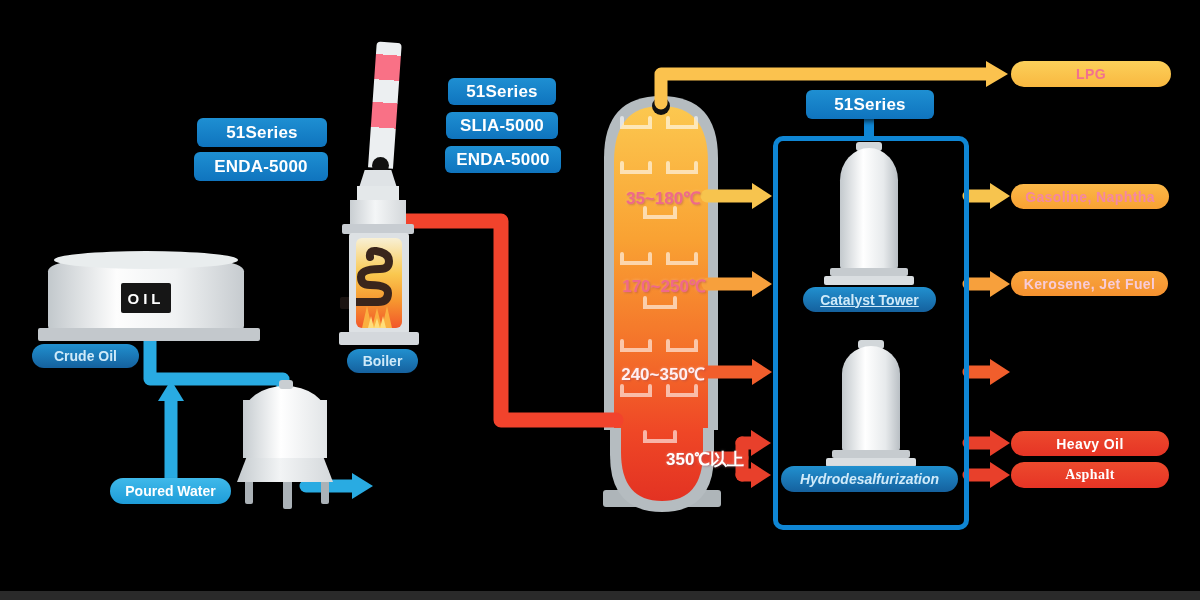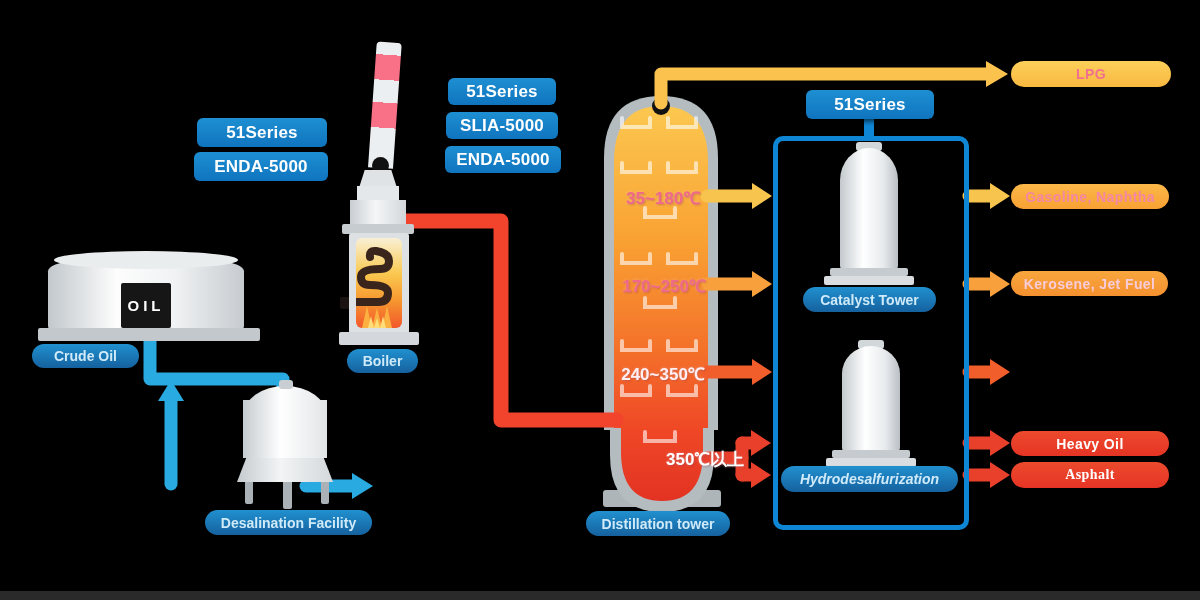--- a/index.html
+++ b/index.html
@@ -19,21 +19,21 @@
   .pill.light{background:linear-gradient(180deg,#3FB9EA,#1E9CD8);color:#fff;}
   .product{position:absolute;z-index:4;display:flex;align-items:center;justify-content:center;
         font-weight:bold;font-size:14px;border-radius:14px;letter-spacing:.4px;}
   .zone{position:absolute;z-index:3;font-weight:bold;font-size:17px;text-align:center;
         text-shadow:0 0 3px rgba(255,255,255,.35),1px 1px 2px rgba(120,0,30,.35);}
   
   .tank-body{left:48px;top:254px;width:196px;height:78px;
      background:linear-gradient(90deg,#C2C8CC,#FDFDFD 35%,#F0F2F3 65%,#C6CBCF);
      border-radius:50% 50% 6px 6px / 22% 22% 8% 8%;}
   .tank-top{left:54px;top:251px;width:184px;height:18px;background:#E9EDEE;border-radius:50%;}
-  .oil-plate{left:121px;top:283px;width:50px;height:45px;background:#161616;color:#fff;
+  .oil-plate{left:121px;top:283px;width:50px;height:30px;background:#161616;color:#fff;
      display:flex;align-items:center;justify-content:center;font-weight:bold;font-size:15px;
      letter-spacing:4px;border-radius:2px;}
   .tank-base{left:38px;top:328px;width:222px;height:13px;background:#C3C8CC;border-radius:2px;}
   
   .chimney{left:368px;top:42px;width:25px;height:126px;transform:rotate(4deg);
      transform-origin:50% 100%;border-radius:4px 4px 0 0;
      background:linear-gradient(180deg,#ECEFF1 0 10%,#F97186 10% 30%,#ECEFF1 30% 48%,#F97186 48% 68%,#ECEFF1 68% 100%);}
   .joint-dot{width:17px;height:17px;border-radius:50%;background:#111;}
   .neck{left:359px;top:170px;width:38px;height:18px;background:#DFE3E6;
      clip-path:polygon(15% 0,85% 0,100% 100%,0 100%);}
@@ -190,24 +190,23 @@
   <div class="eq cyl-base2" style="left:826px;top:458px;width:90px;height:9px;"></div>
 
   <div class="lbl" style="left:197px;top:118px;width:130px;height:29px;">51Series</div>
   <div class="lbl" style="left:194px;top:152px;width:134px;height:29px;">ENDA-5000</div>
   <div class="lbl" style="left:448px;top:78px;width:108px;height:27px;">51Series</div>
   <div class="lbl" style="left:446px;top:112px;width:112px;height:27px;">SLIA-5000</div>
   <div class="lbl" style="left:445px;top:146px;width:116px;height:27px;">ENDA-5000</div>
   <div class="lbl" style="left:806px;top:90px;width:128px;height:29px;">51Series</div>
 
   <div class="pill dark" style="left:32px;top:344px;width:107px;height:24px;">Crude Oil</div>
-  <div class="pill dark" style="left:205px;top:510px;width:167px;height:25px;">Desalination Facility</div>
+  <div class="pill light" style="left:110px;top:478px;width:121px;height:26px;">Poured Water</div>
   <div class="pill dark" style="left:347px;top:349px;width:71px;height:24px;">Boiler</div>
-  <div class="pill dark" style="left:586px;top:511px;width:144px;height:25px;">Distillation tower</div>
-  <div class="pill dark" style="left:803px;top:287px;width:133px;height:25px;">Catalyst Tower</div>
+  <div class="pill dark" style="left:803px;top:287px;width:133px;height:25px;text-decoration:underline;">Catalyst Tower</div>
   <div class="pill dark" style="left:781px;top:466px;width:177px;height:26px;font-style:italic;">Hydrodesalfurization</div>
 
   <div class="zone" style="left: 610px; top: 186px; width: 106px; color: rgb(240, 104, 138);">35~180℃</div>
   <div class="zone" style="left: 608px; top: 274px; width: 112px; color: rgb(240, 104, 138);">170~250℃</div>
   <div class="zone" style="left: 606px; top: 362px; width: 114px; color: rgb(255, 239, 242);">240~350℃</div>
   <div class="zone" style="left: 610px; top: 448px; width: 112px; color: rgb(255, 255, 255); padding-left: 39px;">350℃以上</div>
 
   <div class="product" style="left: 1011px; top: 184px; width: 158px; height: 25px; background: linear-gradient(rgb(251, 184, 72), rgb(248, 161, 51)); color: rgb(244, 135, 163);">Gasoline, Naphtha</div>
   <div class="product" style="left: 1011px; top: 61px; width: 160px; height: 26px; background: linear-gradient(rgb(252, 208, 90), rgb(249, 184, 64)); color: rgb(242, 112, 143);">LPG</div>
   <div class="product" style="left: 1011px; top: 271px; width: 157px; height: 25px; background: linear-gradient(rgb(248, 166, 62), rgb(245, 145, 47)); color: rgb(248, 203, 216); text-align: right;">Kerosene, Jet Fuel</div>

